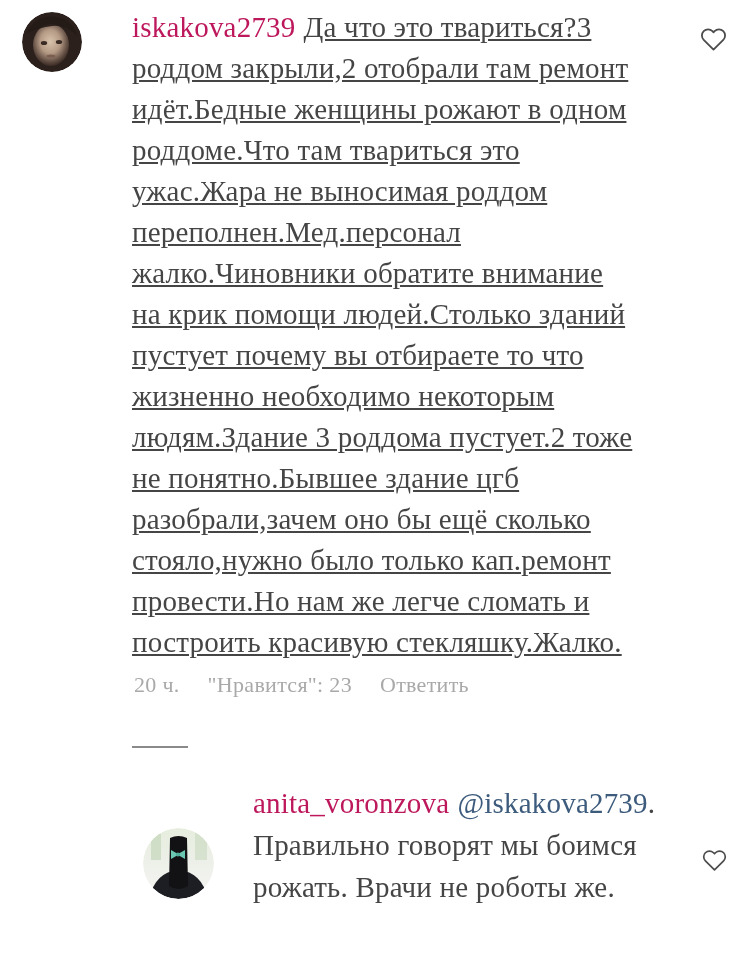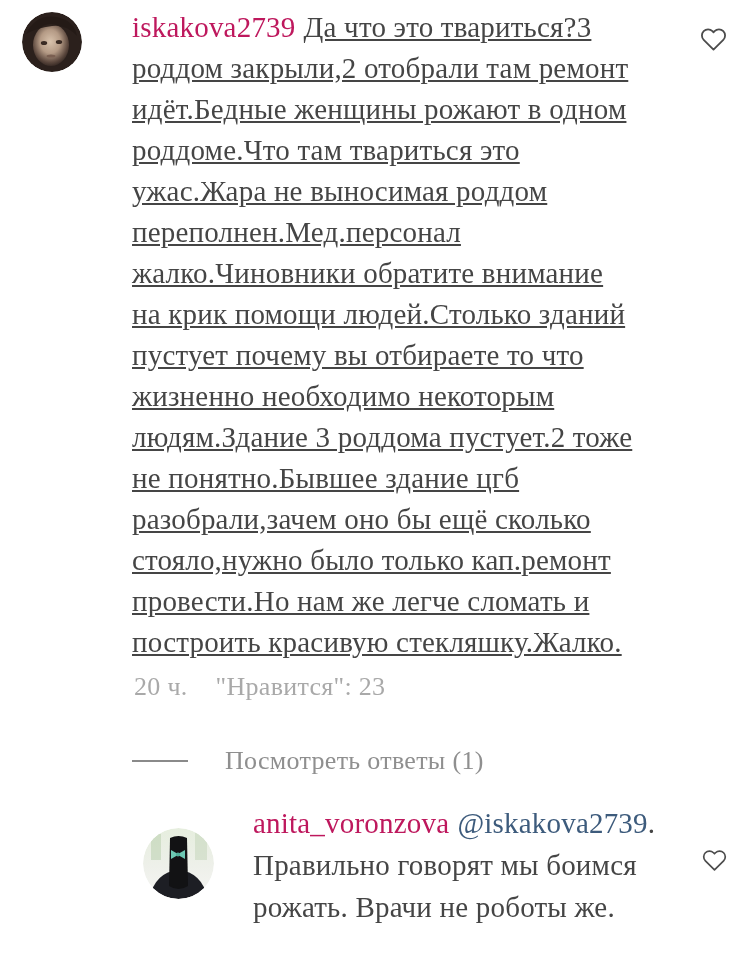--- a/index.html
+++ b/index.html
@@ -13,33 +13,33 @@
     position:absolute; border-radius:50%; overflow:hidden; cursor:pointer;
   }
   .avatar svg { display:block; width:100%; height:100%; }
   .avatar-1 { left:22px; top:12px; width:60px; height:60px; }
   .avatar-2 { left:143px; top:828px; width:71px; height:71px; }
   .comment-body {
     position:absolute; color:#454545; font-size:29px; line-height:41px;
     white-space:pre-line; letter-spacing:0.2px;
   }
   .c1-body { left:132px; top:7px; width:560px; }
-  .c2-body { left:253px; top:802px; width:470px; line-height:42px; }
+  .c2-body { left:253px; top:782px; width:470px; line-height:42px; }
   .username { color:#be185d; cursor:pointer; }
   .after-username { margin-left:0.28em;text-decoration:underline; }
   .mention { color:#3d5b7c; cursor:pointer; margin-left:0.28em; }
   .like-btn {
     position:absolute; background:none; border:none; padding:0; cursor:pointer;
   }
   .like-1 { left:699px; top:25px; width:29px; height:29px; }
   .like-2 { left:701px; top:847px; width:27px; height:27px; }
   .like-btn svg { display:block; width:100%; height:100%; }
   .meta-row {
     position:absolute; left:134px; top:672px; display:flex; gap:28px;
-    font-size:26px; color:#a9a9a9; letter-spacing:0.3px;
+    font-size:22px; color:#a9a9a9; letter-spacing:0.3px;
   }
   .meta-row .clickable { cursor:pointer; }
   .replies-row {
     position:absolute; left:132px; top:746px; display:flex; align-items:center;
     font-size:26px; color:#8f8f8f; cursor:pointer; letter-spacing:0.3px;
   }
   .replies-divider {
     width:56px; height:2px; background:#8a8a8a; margin-right:37px; flex:0 0 auto;
   }
 </style>
@@ -87,26 +87,26 @@
 
     <button class="like-btn like-1">
       <svg viewBox="0 0 24 24">
         <path d="M12 20.4 3.9 12.3a5.1 5.1 0 0 1 0-7.2 5.1 5.1 0 0 1 7.2 0l.9.9.9-.9a5.1 5.1 0 0 1 7.2 0 5.1 5.1 0 0 1 0 7.2 Z" fill="none" stroke="#4c4c4c" stroke-width="1.5" stroke-linejoin="round"></path>
       </svg>
     </button>
 
     <div class="meta-row">
       <span>20 ч.</span>
       <span class="clickable">"Нравится": 23</span>
+      <span class="clickable">Ответить</span>
     </div>
   </div>
 
   <div class="replies-row">
     <span class="replies-divider"></span>
-    <span>Посмотреть ответы (1)</span>
   </div>
 
   <div class="comment">
     <div class="avatar avatar-2">
       <svg viewBox="0 0 71 71">
         <defs>
           <linearGradient id="bg2" x1="0" y1="0" x2="0" y2="1">
             <stop offset="0%" stop-color="#e6eede"></stop>
             <stop offset="55%" stop-color="#eef0ea"></stop>
             <stop offset="100%" stop-color="#f6f6f4"></stop>

